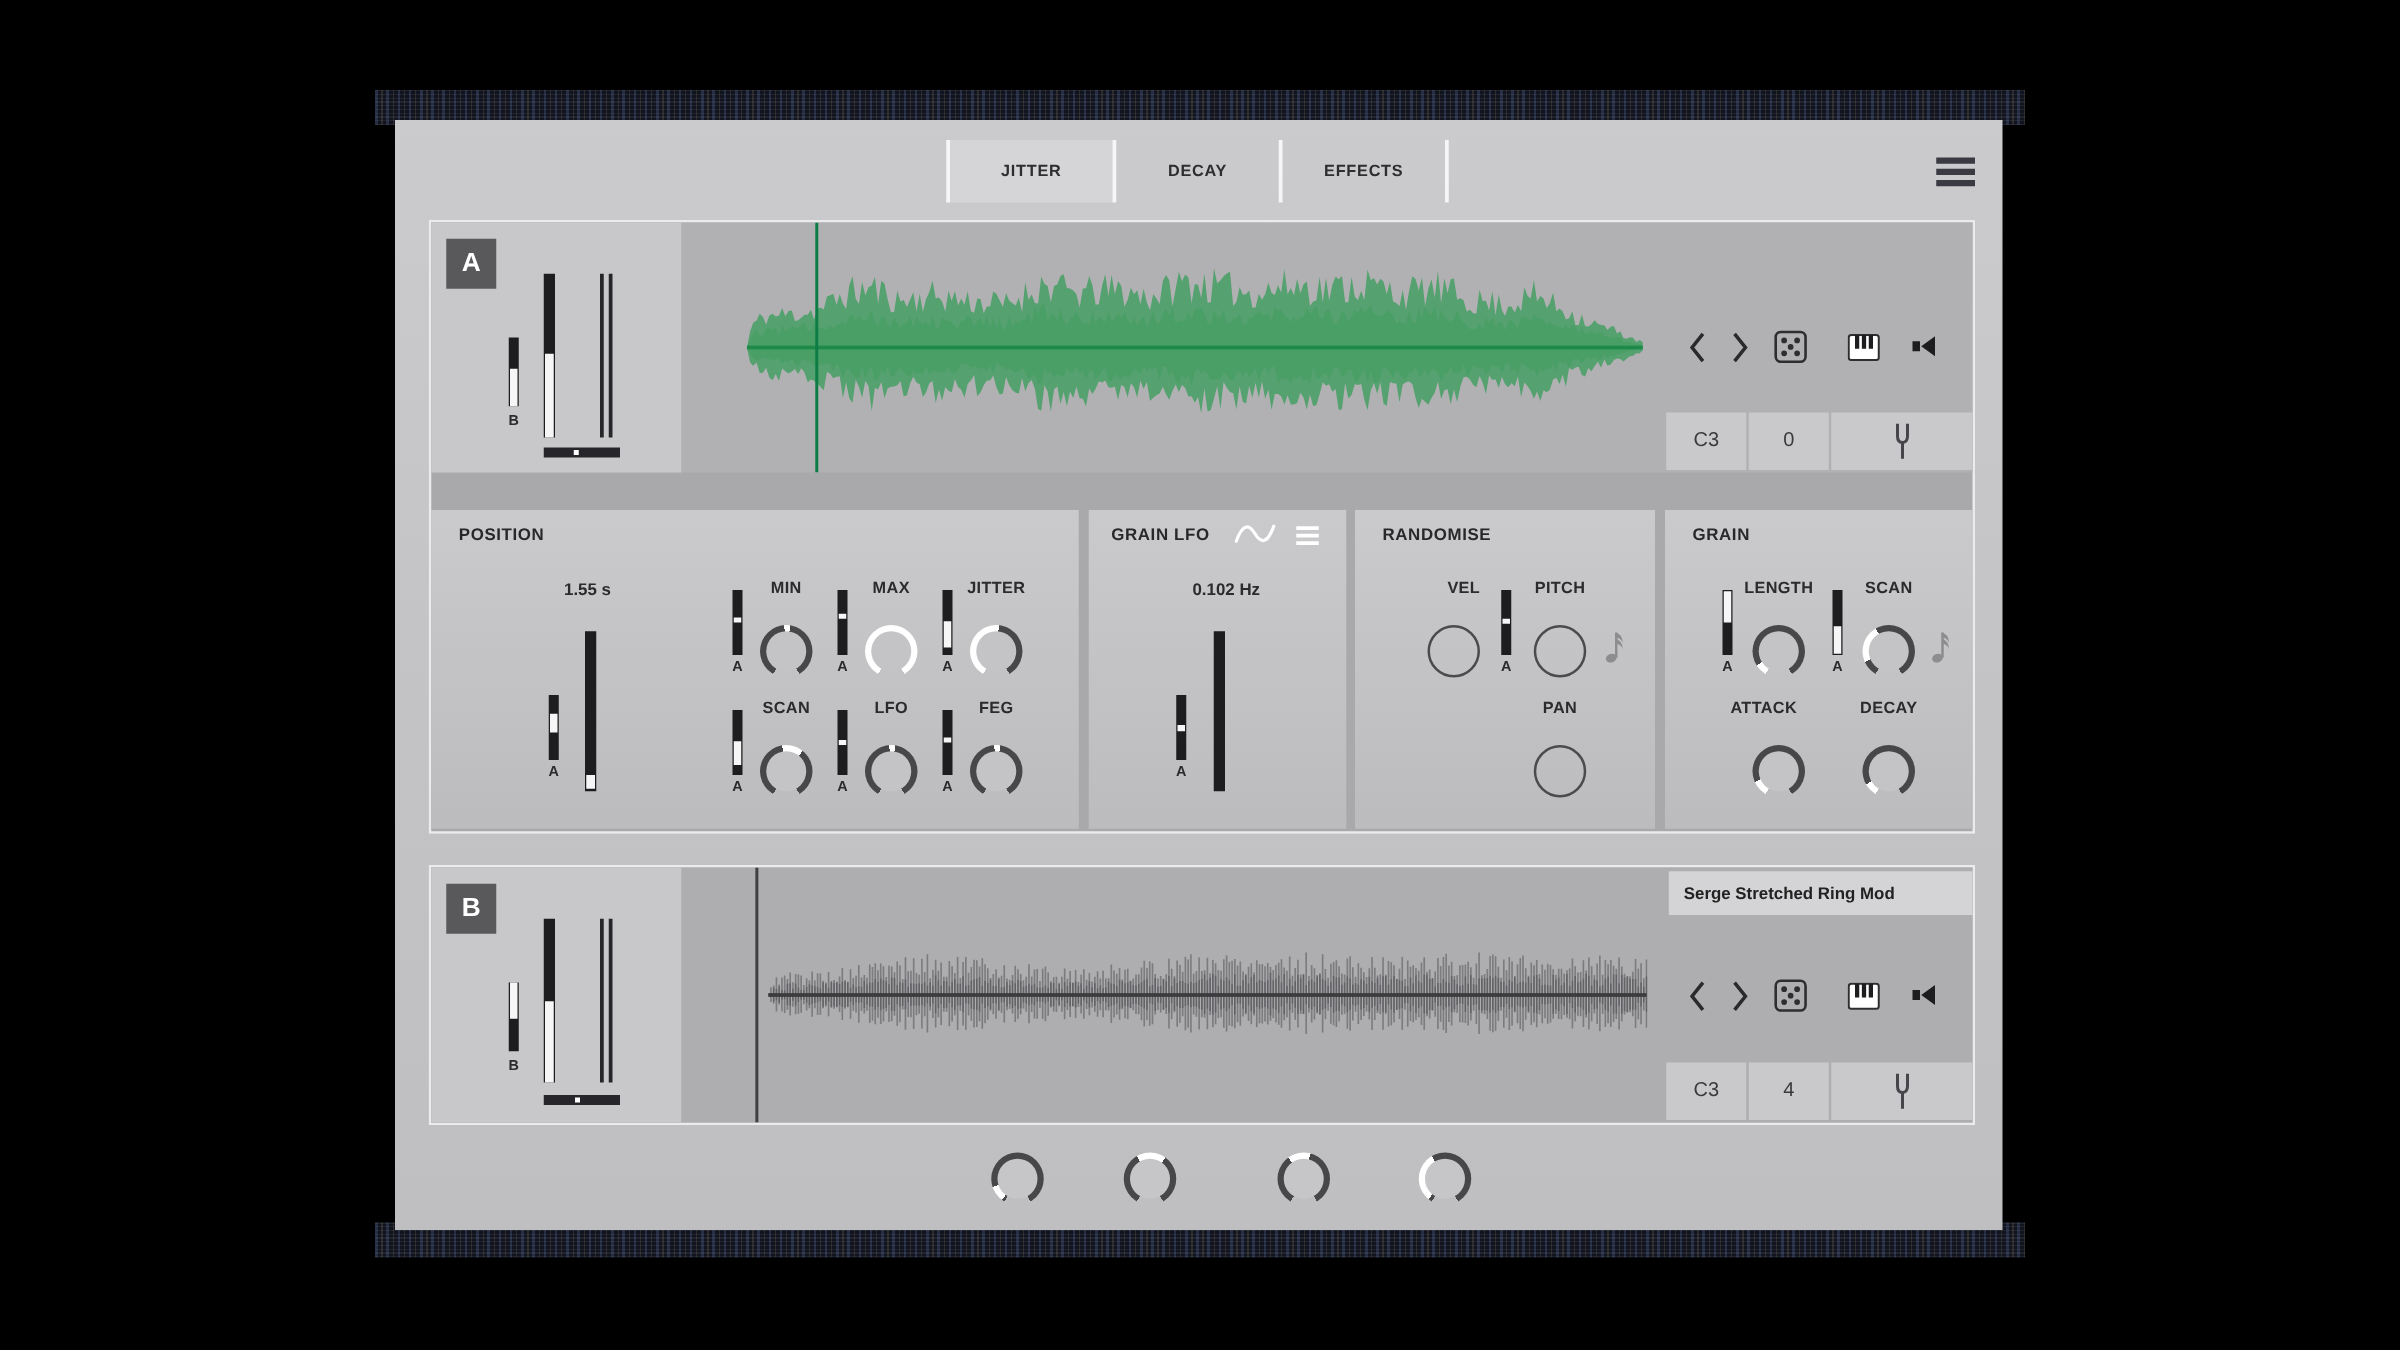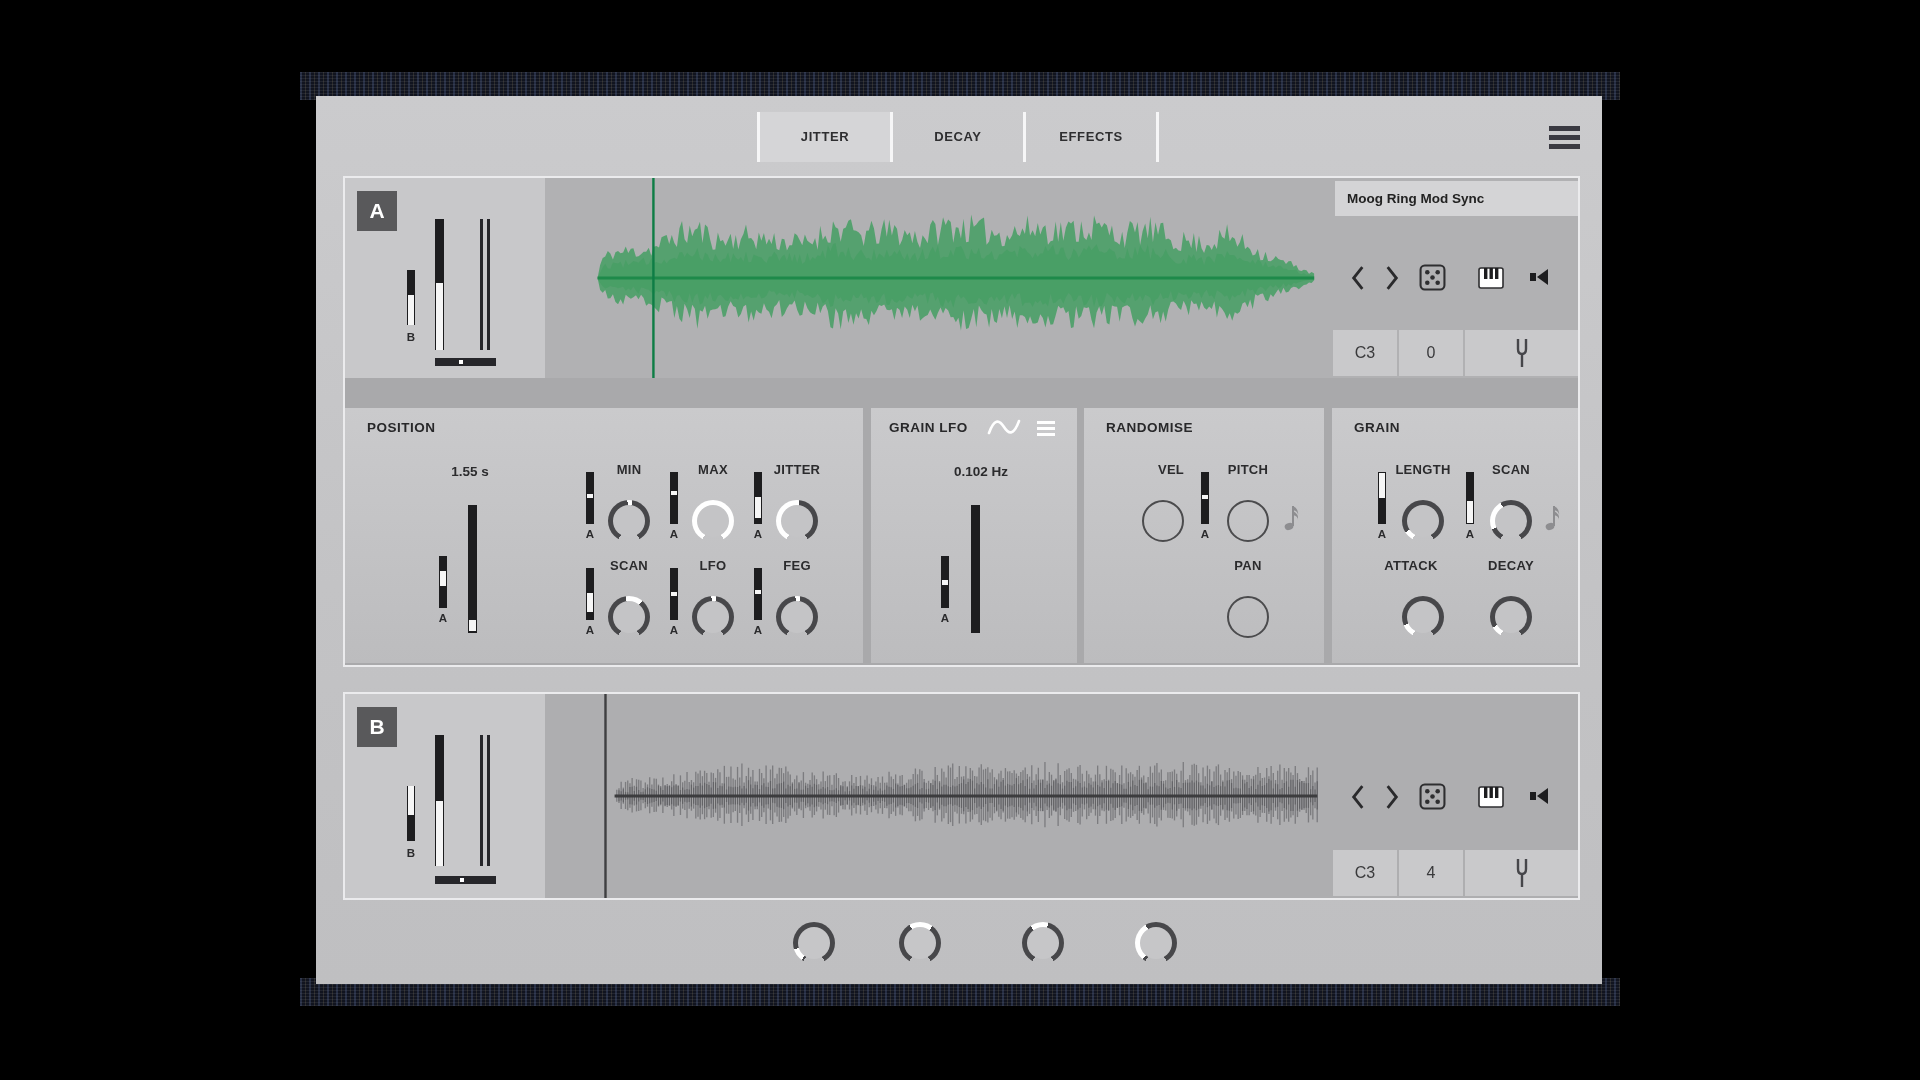--- a/index.html
+++ b/index.html
@@ -107,21 +107,20 @@
           <div class="vslider" style="left:90px;top:41px;width:9px;height:131px">
               <div class="sfill" style="top: 48.5%; height: 51.5%;"></div>
             </div>
           <div class="twin" style="left:135px;top:41px;height:131px"></div>
           <div class="twin" style="left:142px;top:41px;height:131px"></div>
           <div class="hslider" style="left:90px;top:180px;width:61px">
               <div class="dot" style="left: calc(42% - 2px);"></div>
             </div>
         </div>
         <div class="rightblock">
-          <div class="samplehdr">Moog Ring Mod Sync</div>
           <div class="iconbtn" style="left:33px;top:87px">
             <svg width="14" height="26" viewBox="0 0 12 24">
                 <polyline points="10,2 2,12 10,22" fill="none" stroke="#2a2a2c" stroke-width="2.6"></polyline>
               </svg>
             </div>
           <div class="iconbtn" style="left:67px;top:87px">
             <svg width="14" height="26" viewBox="0 0 12 24">
                 <polyline points="2,2 10,12 2,22" fill="none" stroke="#2a2a2c" stroke-width="2.6"></polyline>
               </svg>
             </div>
@@ -967,20 +966,21 @@
           <div class="vslider" style="left:90px;top:41px;width:9px;height:131px">
               <div class="sfill" style="top: 50%; height: 50%;"></div>
             </div>
           <div class="twin" style="left:135px;top:41px;height:131px"></div>
           <div class="twin" style="left:142px;top:41px;height:131px"></div>
           <div class="hslider" style="left:90px;top:182px;width:61px">
               <div class="dot" style="left: calc(45% - 2px);"></div>
             </div>
         </div>
         <div class="rightblock">
+          <div class="samplehdr">Serge Stretched Ring Mod</div>
           <div class="iconbtn" style="left:33px;top:90px">
             <svg width="14" height="26" viewBox="0 0 12 24">
                 <polyline points="10,2 2,12 10,22" fill="none" stroke="#2a2a2c" stroke-width="2.6"></polyline>
               </svg>
             </div>
           <div class="iconbtn" style="left:67px;top:90px">
             <svg width="14" height="26" viewBox="0 0 12 24">
                 <polyline points="2,2 10,12 2,22" fill="none" stroke="#2a2a2c" stroke-width="2.6"></polyline>
               </svg>
             </div>

